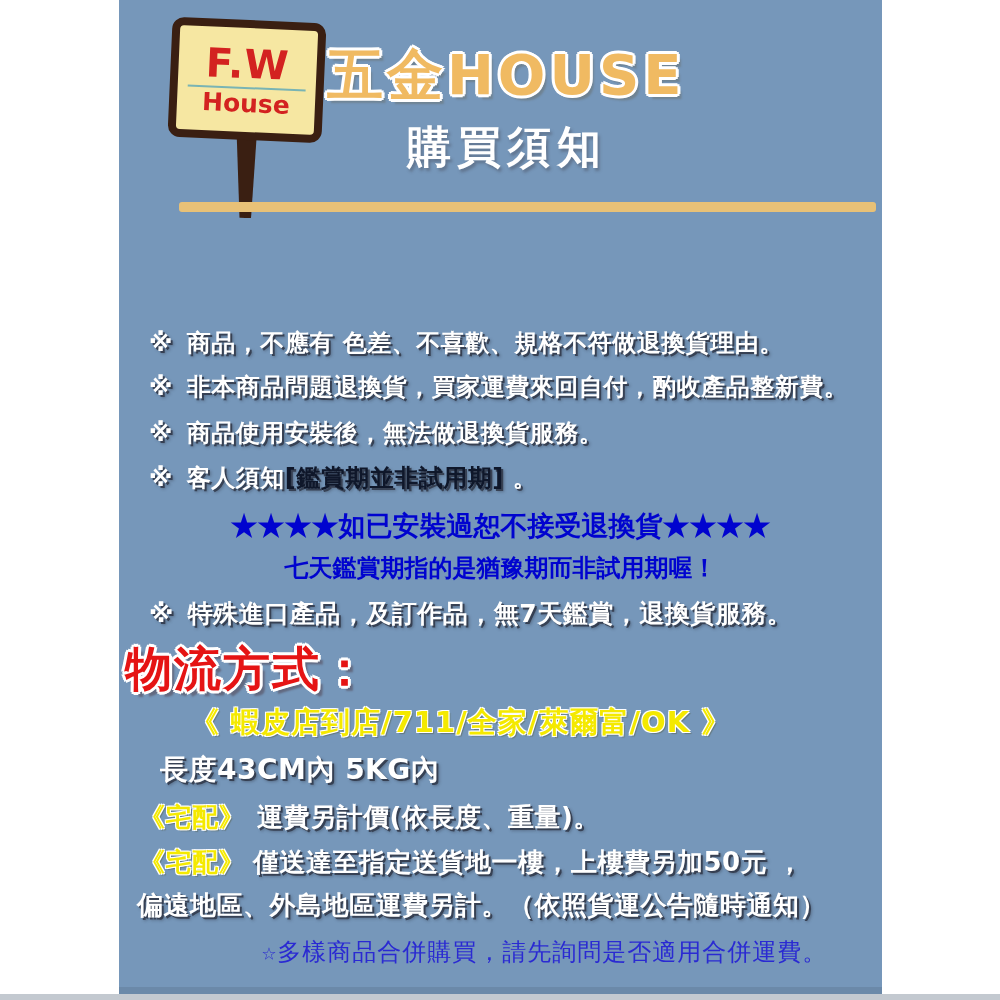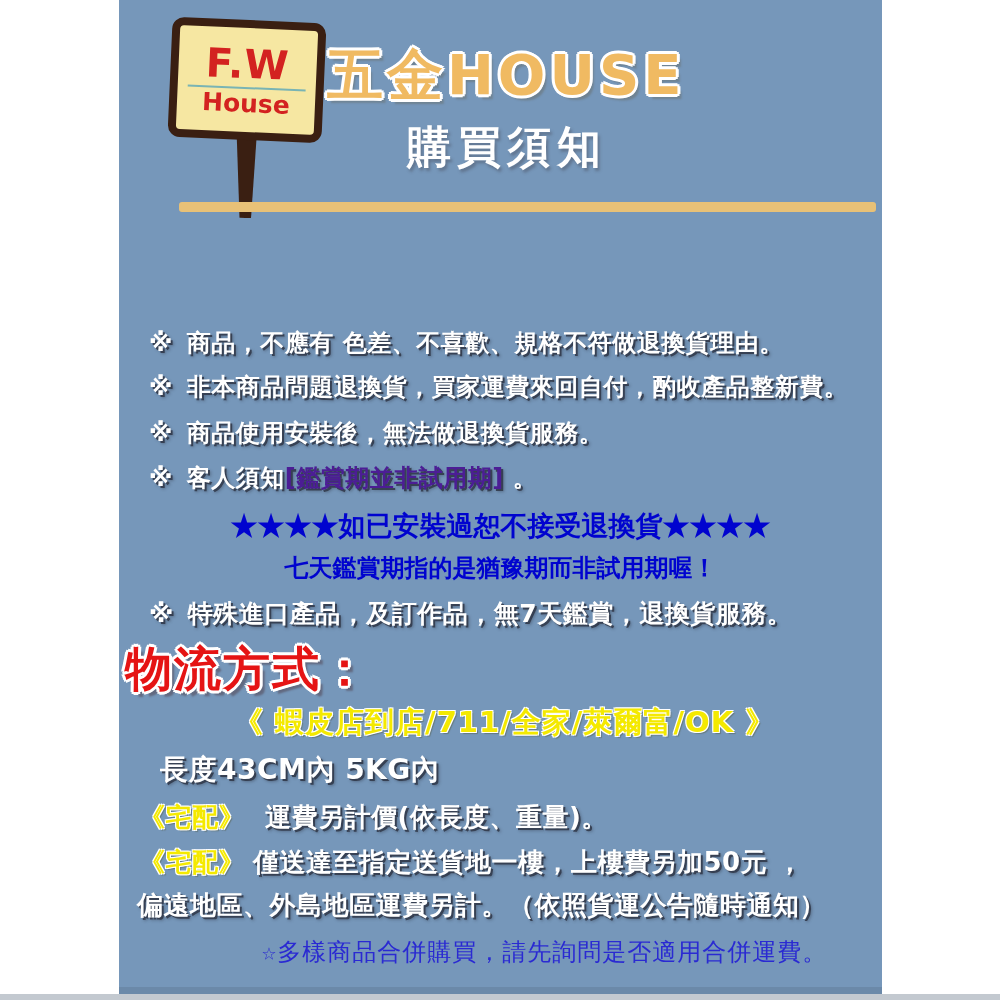--- a/index.html
+++ b/index.html
@@ -48,39 +48,39 @@
     position:absolute;left:36px;top:243px;font-size:40px;font-weight:bold;
     letter-spacing:5px;color:#cf1310;white-space:nowrap;
     text-shadow:2px 3px 0 rgba(66,18,18,.6);
   }
   .white-row{
     position:absolute;color:#ffffff;font-weight:bold;font-size:24px;
     white-space:nowrap;letter-spacing:0.5px;
     text-shadow:2px 2px 0 rgba(47,54,71,.85),3px 3px 3px rgba(47,54,71,.4);
   }
   .marker{margin-right:14px;}
-  .hl-tan{color:#4c1d95;margin-top:28px;}
+  .hl-tan{color:#0f172a;margin-top:28px;}
   .blue-serif{
     position:absolute;left:0;width:100%;text-align:center;
     font-family:"DejaVu Serif","Liberation Serif",serif;
     color:#0003cf;font-weight:bold;white-space:nowrap;
   }
   .logistics-heading{
     position:absolute;left:6px;top:638px;font-size:47px;font-weight:bold;
     letter-spacing:2px;color:#e51414;white-space:nowrap;
     text-shadow:-2px -2px 0 #fff,2px -2px 0 #fff,-2px 2px 0 #fff,2px 2px 0 #fff,
                 0 -3px 0 #fff,0 3px 0 #fff,-3px 0 0 #fff,3px 0 0 #fff,
                 5px 5px 2px rgba(60,20,20,.35);
   }
   .yellow-text{
     color:#f4e900;
     text-shadow:-1px -1px 0 #fff,1px -1px 0 #fff,-1px 1px 0 #fff,1px 1px 0 #fff,
                 2px 2px 1px rgba(70,70,20,.35);
   }
-  .store-line{position:absolute;left:71px;top:703px;font-size:29px;font-weight:bold;white-space:nowrap;letter-spacing:1px;margin-left:44px;}
+  .store-line{position:absolute;left:71px;top:703px;font-size:29px;font-weight:bold;white-space:nowrap;letter-spacing:1px;}
   .bottom-note{
     position:absolute;left:0;top:936px;width:100%;text-align:center;
     font-family:Liberation Mono, monospace;
     color:#2a2ad2;font-size:24px;white-space:nowrap;letter-spacing:1px;padding-left:44px;
   }
   .bottom-strip{position:absolute;left:0;bottom:6px;width:100%;height:7px;background:#6b89a9;}
   .page-bottom-edge{position:absolute;left:0;bottom:0;width:1000px;height:6px;background:#c3c9d0;}
 </style>
 </head>
 <body>
@@ -124,21 +124,21 @@
     <span class="marker">※</span><span>特殊進口產品，及訂作品，無7天鑑賞，退換貨服務。</span>
   </div>
 
   <div class="logistics-heading">物流方式：</div>
 
   <div class="store-line yellow-text">《 蝦皮店到店/711/全家/萊爾富/OK 》</div>
 
   <div class="white-row" style="left:41px;top:751px;font-size:28px;">長度43CM內 5KG內</div>
 
   <div class="white-row" style="left:20px;top:800px;font-size:26px;">
-    <span class="yellow-text">《宅配》</span><span style="margin-left:20px;">運費另計價(依長度、重量)。</span>
+    <span class="yellow-text">《宅配》</span><span style="margin-left:12px;">運費另計價(依長度、重量)。</span>
   </div>
 
   <div class="white-row" style="left:20px;top:845px;font-size:26px;">
     <span class="yellow-text">《宅配》</span><span style="margin-left:8px;text-align:right;">僅送達至指定送貨地一樓，上樓費另加50元 ，</span>
   </div>
 
   <div class="white-row" style="left:18px;top:888px;font-size:26px;">偏遠地區、外島地區運費另計。（依照貨運公告隨時通知）</div>
 
   <div class="bottom-note">☆多樣商品合併購買，請先詢問是否適用合併運費。</div>
 

